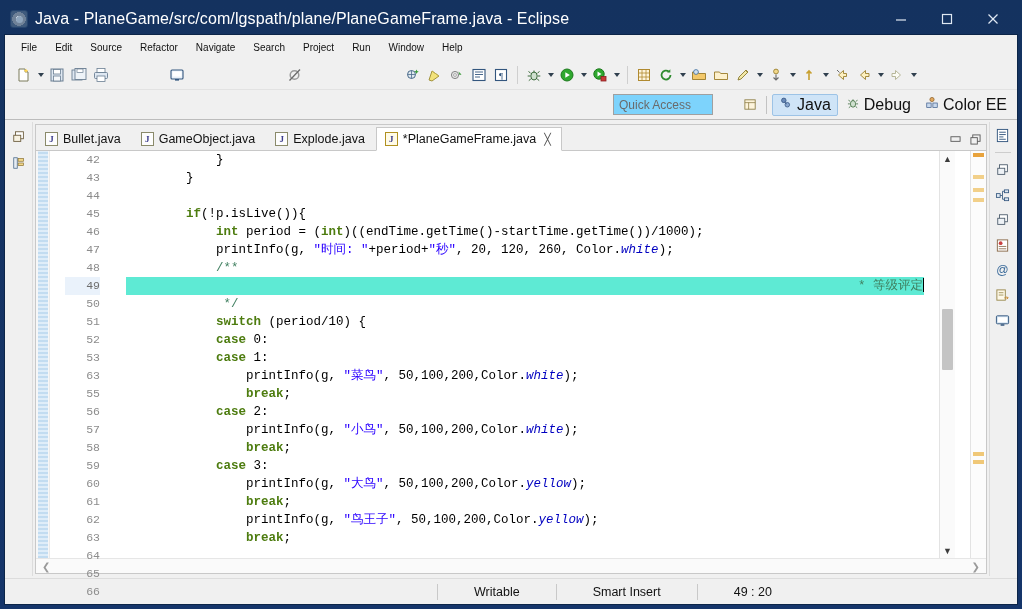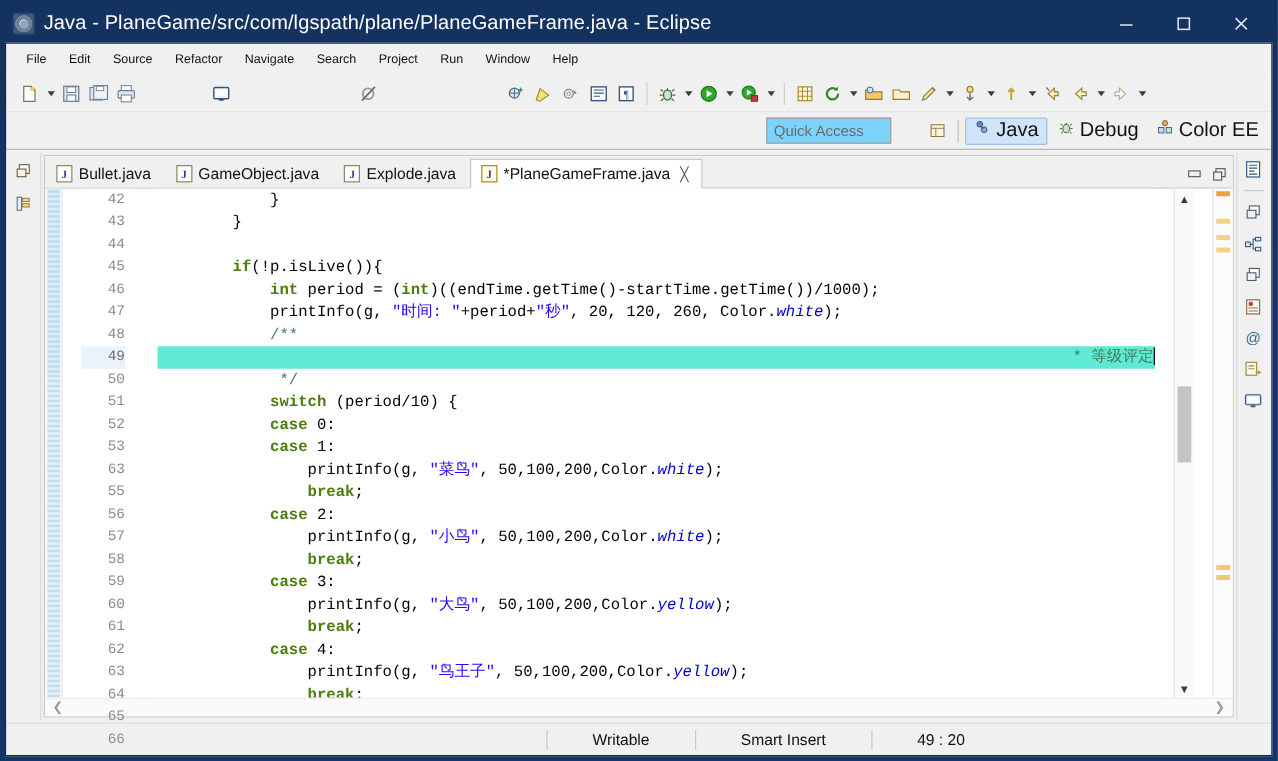--- a/index.html
+++ b/index.html
@@ -616,21 +616,20 @@
               <div class="cline"><span class="plain">            </span><span class="kw">case</span><span class="plain"> 0:</span></div>
               <div class="cline"><span class="plain">            </span><span class="kw">case</span><span class="plain"> 1:</span></div>
               <div class="cline"><span class="plain">                printInfo(g, </span><span class="str">"菜鸟"</span><span class="plain">, 50,100,200,Color.</span><span class="fld">white</span><span class="plain">);</span></div>
               <div class="cline"><span class="plain">                </span><span class="kw">break</span><span class="plain">;</span></div>
               <div class="cline"><span class="plain">            </span><span class="kw">case</span><span class="plain"> 2:</span></div>
               <div class="cline"><span class="plain">                printInfo(g, </span><span class="str">"小鸟"</span><span class="plain">, 50,100,200,Color.</span><span class="fld">white</span><span class="plain">);</span></div>
               <div class="cline"><span class="plain">                </span><span class="kw">break</span><span class="plain">;</span></div>
               <div class="cline"><span class="plain">            </span><span class="kw">case</span><span class="plain"> 3:</span></div>
               <div class="cline"><span class="plain">                printInfo(g, </span><span class="str">"大鸟"</span><span class="plain">, 50,100,200,Color.</span><span class="fld">yellow</span><span class="plain">);</span></div>
               <div class="cline"><span class="plain">                </span><span class="kw">break</span><span class="plain">;</span></div>
-              <div class="cline"><span class="plain">            </span><span class="kw">case</span><span class="plain"> 4:</span></div>
               <div class="cline"><span class="plain">                printInfo(g, </span><span class="str">"鸟王子"</span><span class="plain">, 50,100,200,Color.</span><span class="fld">yellow</span><span class="plain">);</span></div>
               <div class="cline"><span class="plain">                </span><span class="kw">break</span><span class="plain">;</span></div>
             </div>
           <div class="vscroll">
             <div class="vs-arrow">▲</div>
             <div class="vs-track">
               <div class="vs-thumb" id="vthumb" style="top: 38%; height: 16%;"></div>
             </div>
             <div class="vs-arrow">▼</div>
           </div>

